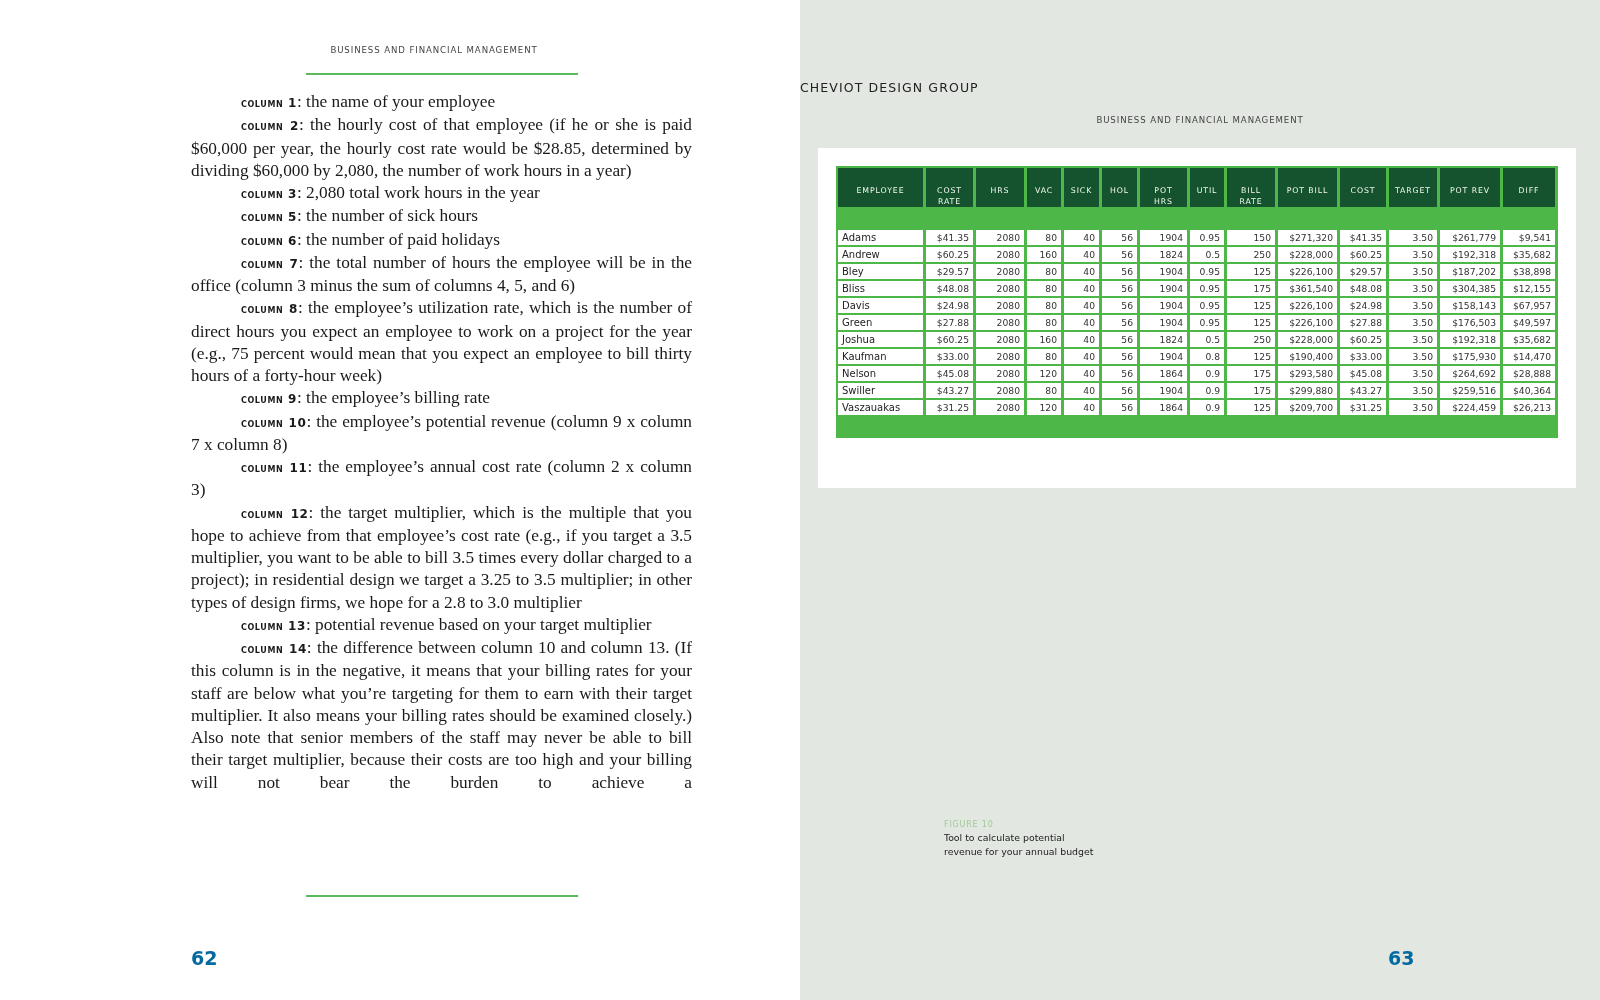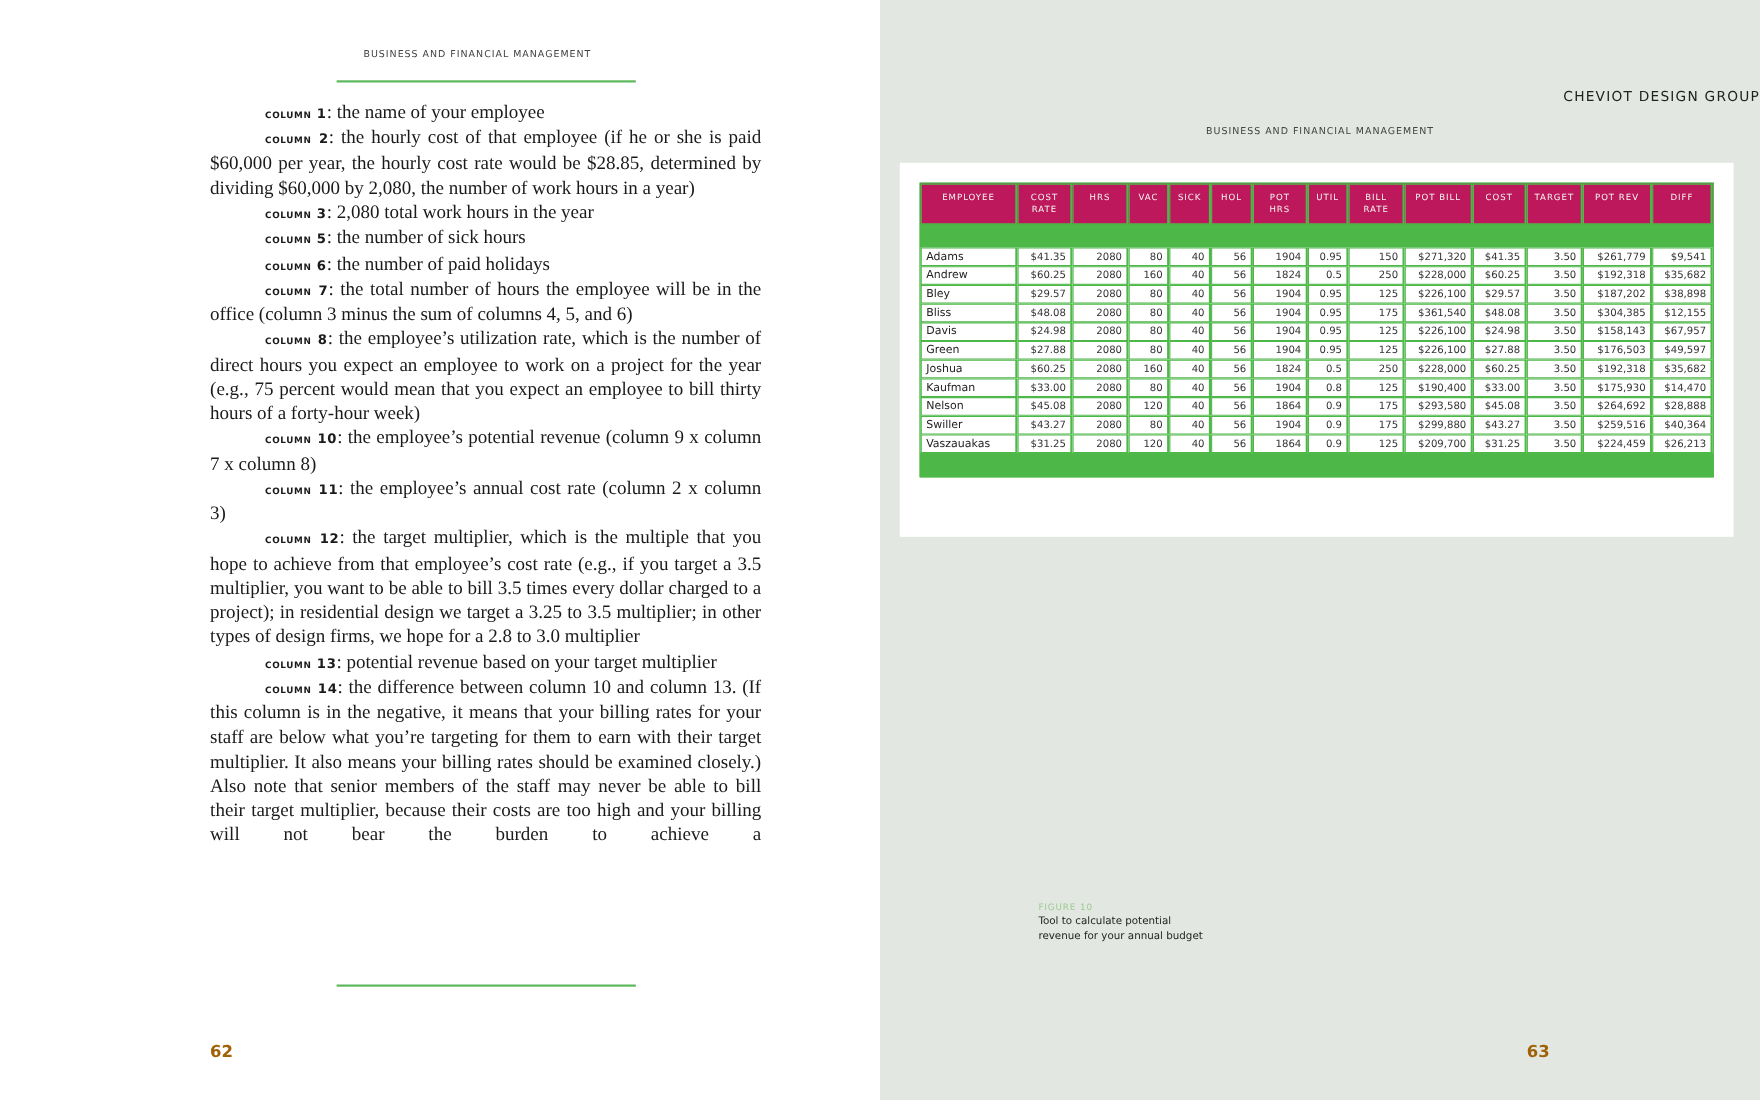--- a/index.html
+++ b/index.html
@@ -23,40 +23,40 @@
     font-family: "Liberation Serif", serif; font-size: 17.3px; line-height: 22.25px; color: #1a1a1a;
     text-align: justify;
   }
   .body-text p { text-indent: 50px; text-align-last: left; }
   .body-text p.justify-last { text-align-last: justify; }
   .col-label {
     font-family: "DejaVu Sans", sans-serif; font-weight: bold; font-size: 12px; letter-spacing: 0.6px;
     font-variant: small-caps; text-transform: lowercase;
   }
 
-  .folio { position: absolute; top: 947px; font-family: "DejaVu Sans", sans-serif; font-weight: bold; font-size: 15px; color: #a16207; }
+  .folio { position: absolute; top: 947px; font-family: "DejaVu Sans", sans-serif; font-weight: bold; font-size: 19px; color: #0369a1; }
   .folio-left { left: 191px; }
   .folio-right { left: 1388px; }
 
-  .right-title { position: absolute; left: 800px; width: 800px; top: 80px; text-align: right;
+  .right-title { position: absolute; left: 800px; width: 800px; top: 80px; text-align: left;
     font-family: "DejaVu Sans", sans-serif; font-size: 12.5px; letter-spacing: 1.1px; color: #222; }
   .right-sub { position: absolute; left: 800px; width: 800px; top: 115px; text-align: center;
     font-family: "DejaVu Sans", sans-serif; font-size: 8.6px; letter-spacing: 0.9px; color: #444; }
 
   .figure-box { position: absolute; left: 818px; top: 148px; width: 758px; height: 340px; background: #ffffff; }
 
   table.budget {
     position: absolute; left: 836px; top: 166px; border-collapse: separate; border-spacing: 0;
     background: #4db848; border: 1px solid #4db848;
     font-family: "DejaVu Sans", sans-serif; font-size: 9.2px; color: #333;
   }
   table.budget td, table.budget th { border: 1px solid #4db848; border-width: 1px 2px 1px 1px; padding: 0 4px; }
   table.budget th {
-    background: #be185d; color: #f2f9f0; font-weight: normal; font-size: 7.8px; letter-spacing: 0.9px;
-    height: 37px; vertical-align: top; padding-top: 6px; text-align: center; line-height: 11px;
+    background: #14532d; color: #f2f9f0; font-weight: normal; font-size: 7.8px; letter-spacing: 0.9px;
+    height: 37px; vertical-align: top; padding-top: 17px; text-align: center; line-height: 11px;
   }
   table.budget tr.spacer td { background: #4db848; height: 21px; border-color: #4db848; }
   table.budget tr.data td { background: #ffffff; height: 17px; text-align: right; line-height: 15px; }
   table.budget tr.data td.name { text-align: left; font-size: 10px; color: #222; }
   table.budget tr.total td { background: #a3d69c; height: 19px; text-align: right; color: #333; }
   table.budget tr.total td.name { text-align: left; font-size: 9.5px; color: #333; }
 
   .caption { position: absolute; left: 908px; top: 820px; width: 160px; font-family: "DejaVu Sans", sans-serif; margin-left: 36px; }
   .caption-label { font-size: 8px; letter-spacing: 0.8px; color: #9ccc94; margin-bottom: 2px; }
   .caption-text { font-size: 9.4px; line-height: 14px; color: #222; }
@@ -73,20 +73,21 @@
   <div class="running-head left-head">BUSINESS AND FINANCIAL MANAGEMENT</div>
   <div class="rule rule-top"></div>
   <div class="body-text" id="body-text">
       <p><span class="col-label">column 1</span><span>: the name of your employee</span></p>
       <p><span class="col-label">column 2</span><span>: the hourly cost of that employee (if he or she is paid $60,000 per year, the hourly cost rate would be $28.85, determined by dividing $60,000 by 2,080, the number of work hours in a year)</span></p>
       <p><span class="col-label">column 3</span><span>: 2,080 total work hours in the year</span></p>
       <p><span class="col-label">column 5</span><span>: the number of sick hours</span></p>
       <p><span class="col-label">column 6</span><span>: the number of paid holidays</span></p>
       <p><span class="col-label">column 7</span><span>: the total number of hours the employee will be in the office (column 3 minus the sum of columns 4, 5, and 6)</span></p>
       <p><span class="col-label">column 8</span><span>: the employee’s utilization rate, which is the number of direct hours you expect an employee to work on a project for the year (e.g., 75 percent would mean that you expect an employee to bill thirty hours of a forty-hour week)</span></p>
+      <p><span class="col-label">column 9</span><span>: the employee’s billing rate</span></p>
       <p><span class="col-label">column 10</span><span>: the employee’s potential revenue (column 9 x column 7 x column 8)</span></p>
       <p><span class="col-label">column 11</span><span>: the employee’s annual cost rate (column 2 x column 3)</span></p>
       <p><span class="col-label">column 12</span><span>: the target multiplier, which is the multiple that you hope to achieve from that employee’s cost rate (e.g., if you target a 3.5 multiplier, you want to be able to bill 3.5 times every dollar charged to a project); in residential design we target a 3.25 to 3.5 multiplier; in other types of design firms, we hope for a 2.8 to 3.0 multiplier</span></p>
       <p><span class="col-label">column 13</span><span>: potential revenue based on your target multiplier</span></p>
       <p class="justify-last"><span class="col-label">column 14</span><span>: the difference between column 10 and column 13. (If this column is in the negative, it means that your billing rates for your staff are below what you’re targeting for them to earn with their target multiplier. It also means your billing rates should be examined closely.) Also note that senior members of the staff may never be able to bill their target multiplier, because their costs are too high and your billing will not bear the burden to achieve a</span></p>
     </div>
   <div class="rule rule-bottom"></div>
   <div class="folio folio-left">62</div>
 </div>
 

